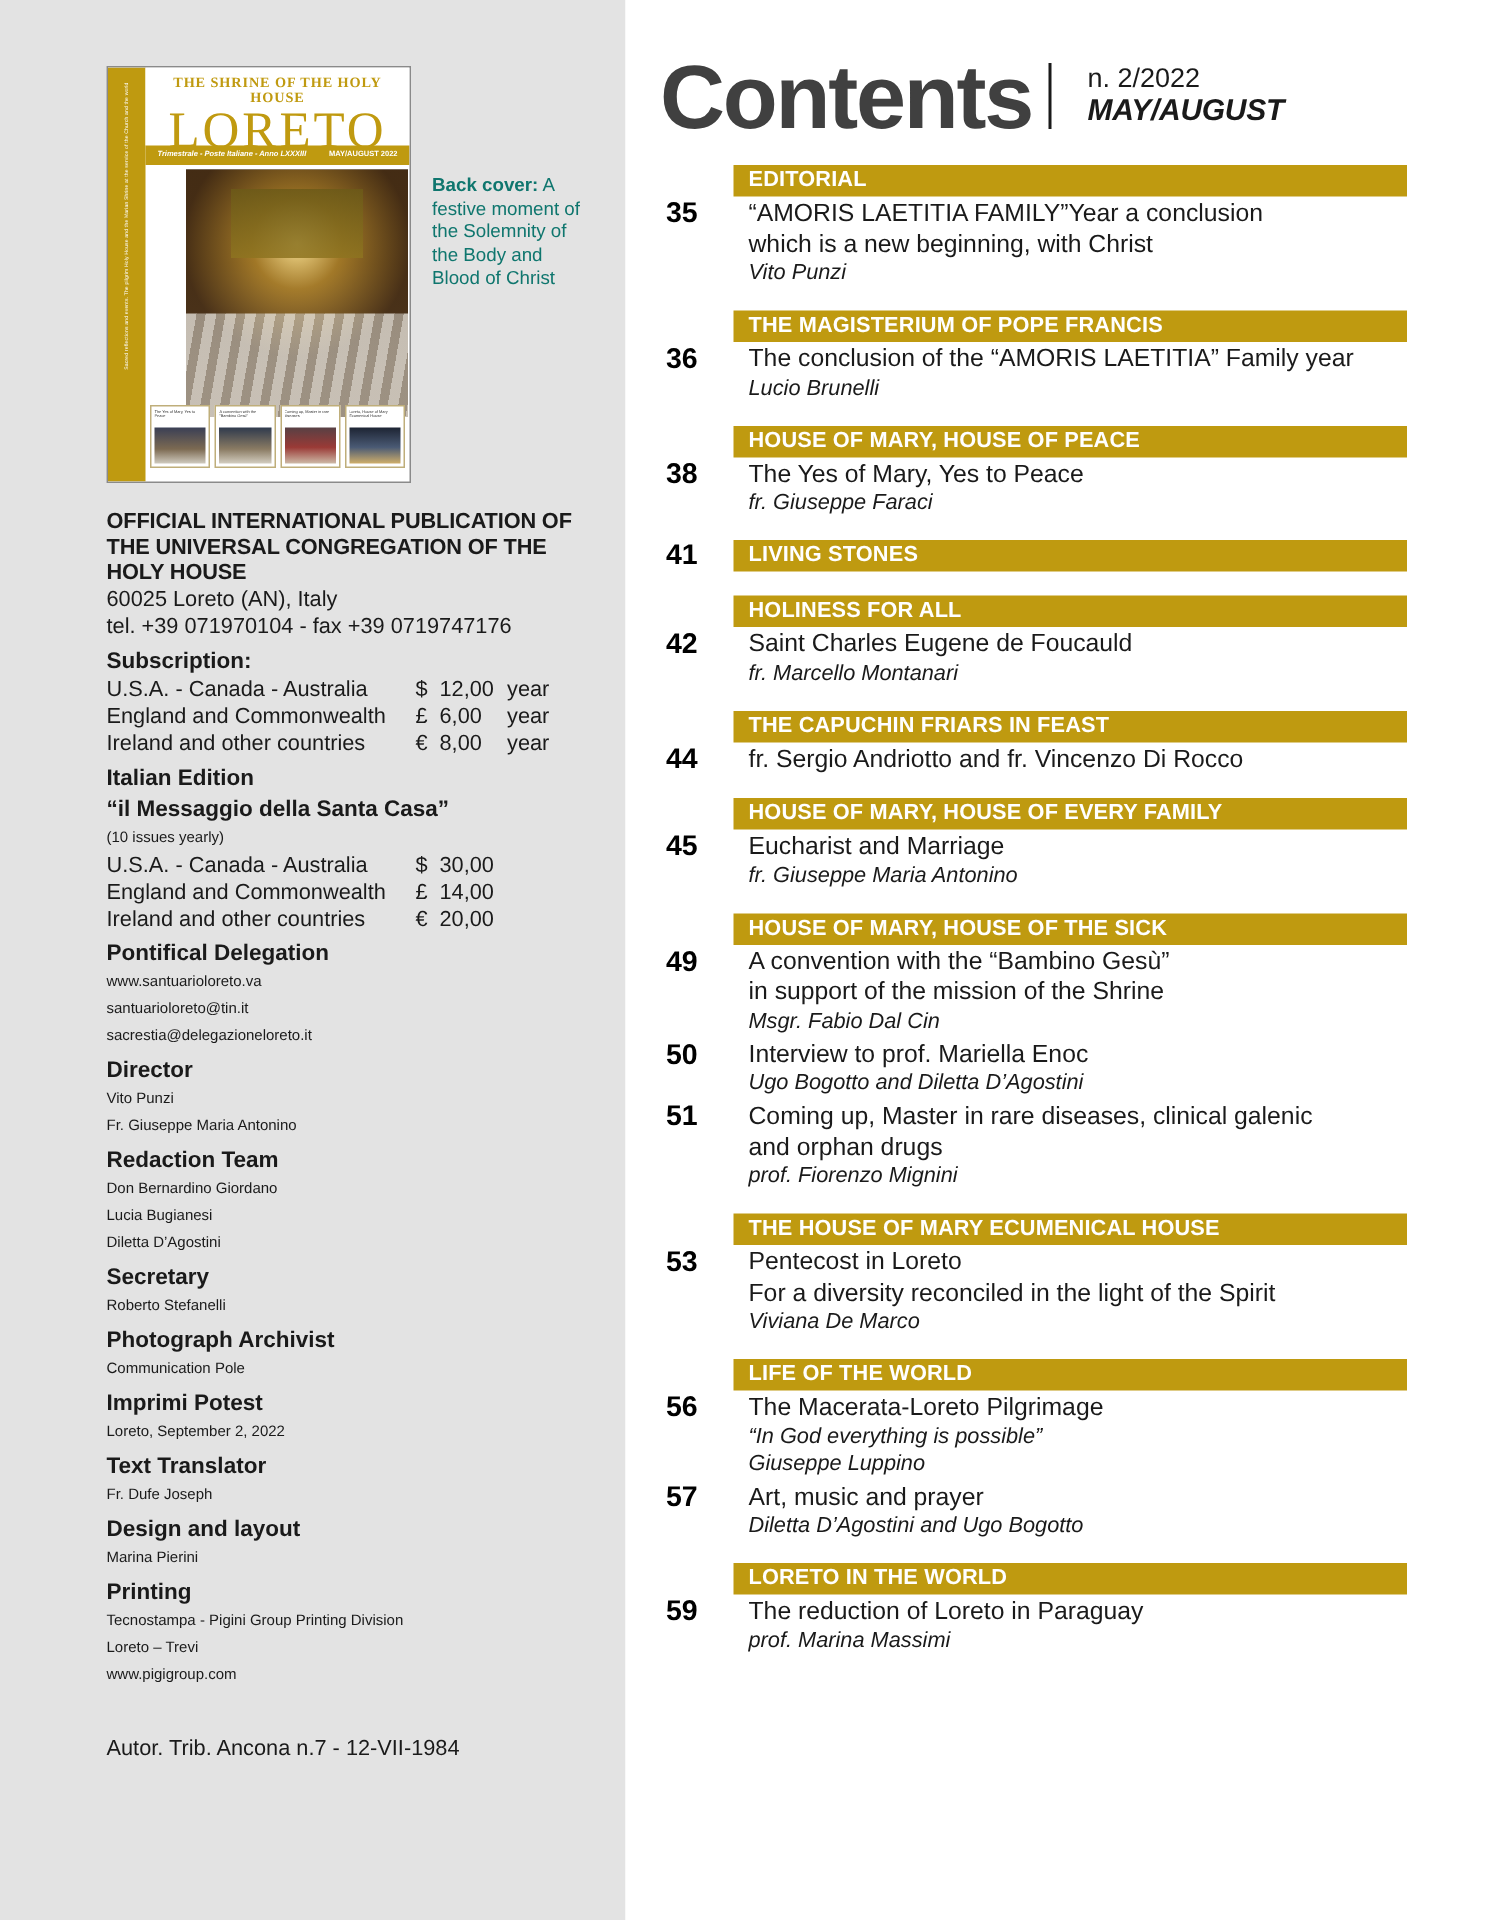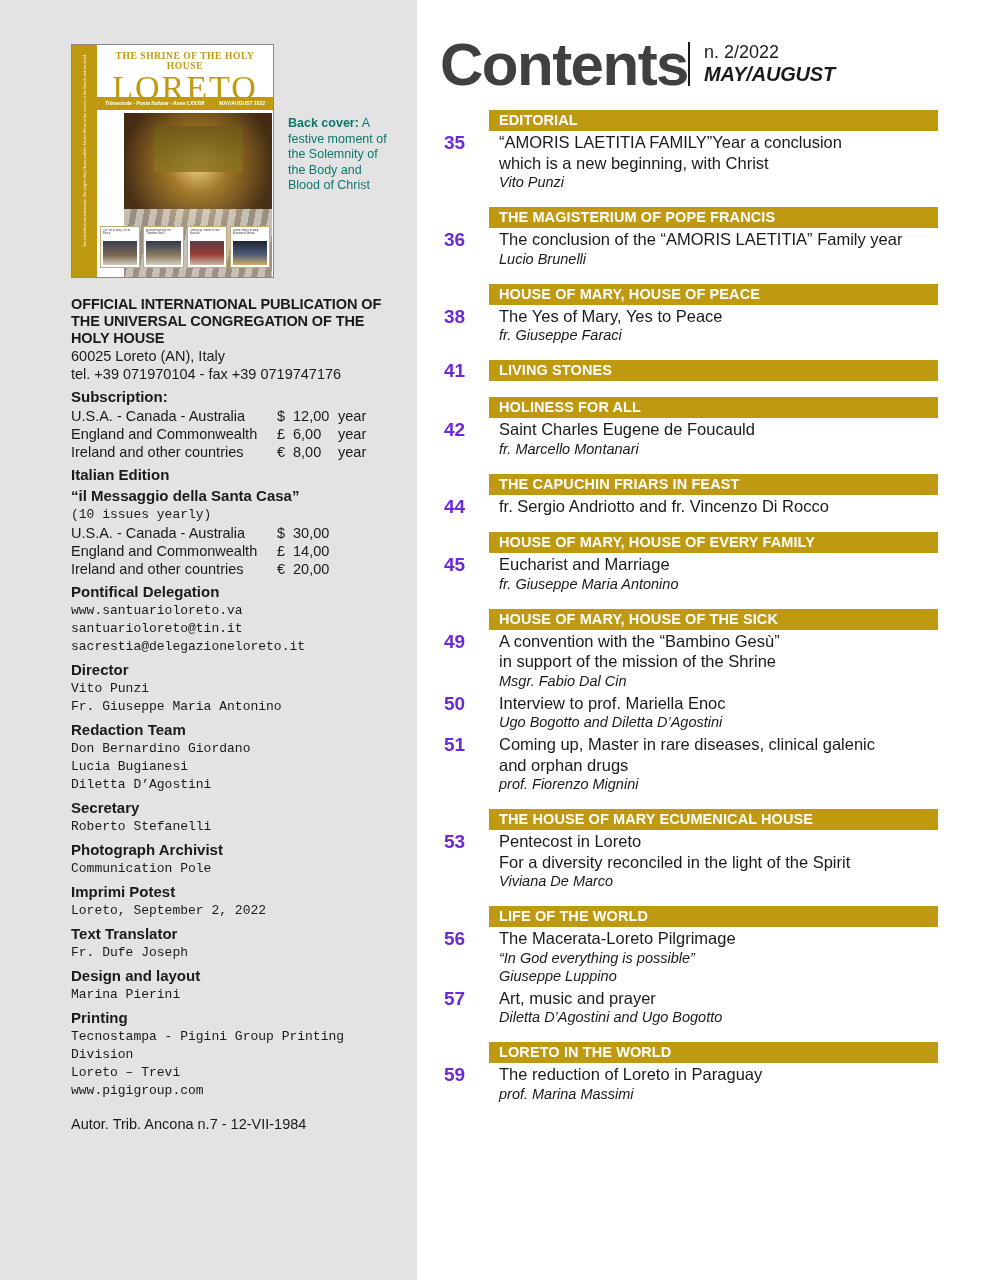--- a/index.html
+++ b/index.html
@@ -38,21 +38,21 @@
     position: absolute;
     left: 71px;
     top: 44px;
     width: 330px;
   }
 
   
   .cover {
     position: relative;
     width: 203px;
-    height: 234px;
+    height: 278px;
     background: #ffffff;
     border: 1px solid #8a8a8a;
     box-sizing: border-box;
     overflow: hidden;
     float: left;
   }
   .cover-strip {
     position: absolute;
     left: 0; top: 0;
     width: 25px; height: 100%;
@@ -196,26 +196,25 @@
   .price-row {
     font-size: 14.5px;
     line-height: 18px;
     display: flex;
   }
   .price-row .pname { width: 206px; }
   .price-row .pcur  { width: 16px; }
   .price-row .pval  { width: 40px; }
   .price-row .punit { padding-left: 5px; }
   .mh-sub {
-    font-size: 13px;
+    font-size: 10px;
     line-height: 18px;
-    font-family: Liberation Mono, monospace;
   }
   .mh-foot {
-    margin-top: 16px;
+    margin-top: 32px;
     font-size: 14.5px;
   }
 
   
   #right-col {
     position: absolute;
     left: 417px;
     top: 0;
     width: 573px;
     height: 1280px;
@@ -231,21 +230,22 @@
   }
   #contents-title {
     font-size: 60px;
     line-height: 58px;
     font-weight: bold;
     color: #404040;
     letter-spacing: -1.5px;
   }
   #issue-block {
     border-left: 2px solid #1a1a1a;
-    padding-left: 14px;
+    padding-left: 24px;
+    margin-left: 11px;
     margin-top: 6px;
   }
   #issue-no {
     font-size: 18px;
     line-height: 21px;
     color: #1a1a1a;
   }
   #issue-months {
     font-size: 20px;
     line-height: 23px;
@@ -280,21 +280,21 @@
   }
   .toc-page {
     position: absolute;
     left: 10px;
     top: 1px;
     width: 36px;
     text-align: left;
     font-size: 19px;
     line-height: 22px;
     font-weight: bold;
-    color: #6d28d9;
+    color: #000000;
   }
   .toc-line {
     font-size: 16.5px;
     line-height: 20.5px;
     color: #1a1a1a;
   }
   .toc-author {
     font-size: 14.5px;
     line-height: 18px;
     font-style: italic;

